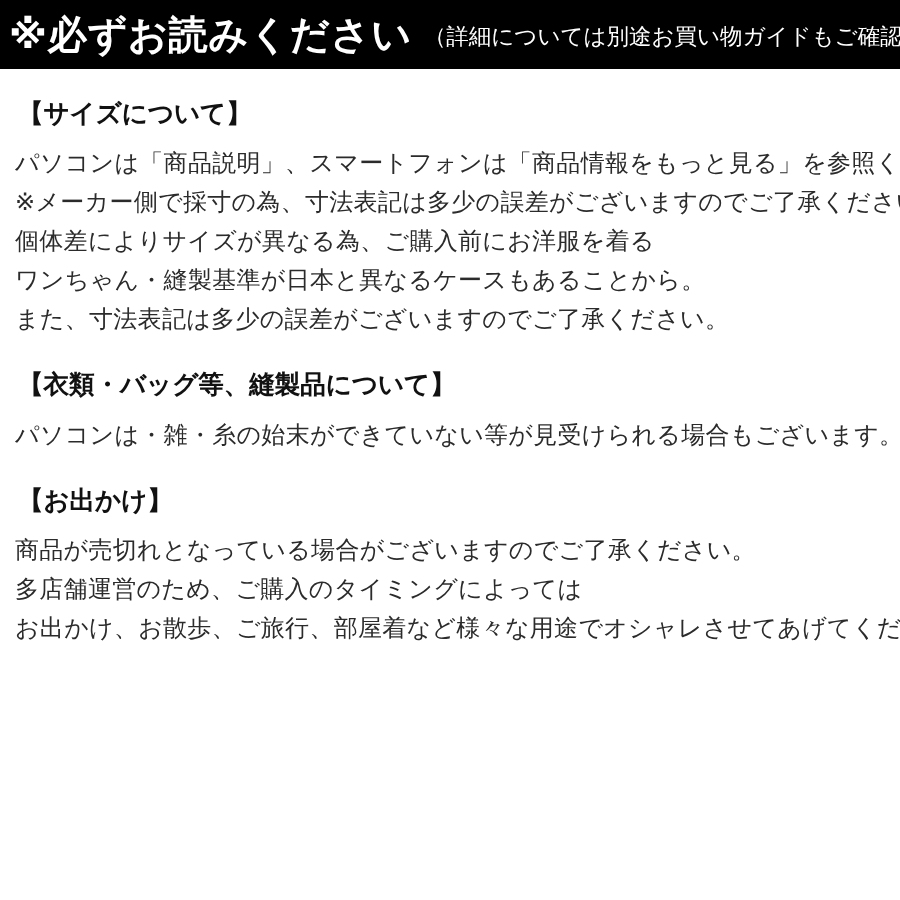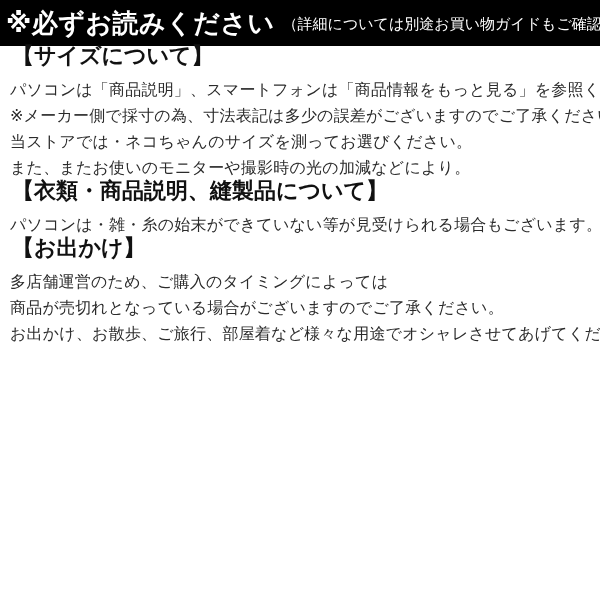--- a/index.html
+++ b/index.html
@@ -37,24 +37,24 @@
   .header .subtitle {
     font-size: 15px;
     font-weight: normal;
     letter-spacing: 0px;
     padding-top: 3px;
   }
   .content {
     padding: 0 10px 0 10px;
   }
   .section-heading {
-    font-size: 22px;
+    font-size: 17px;
     font-weight: bold;
     color: #111111;
-    margin: 0 0 11px 2px;
+    margin: 20px 0 11px 2px;
     line-height: 20px;
   }
   .body-line {
     font-size: 16px;
     line-height: 26px;
     margin: 0;
     color: #2b2b2b;
     letter-spacing: 0.2px;
     white-space: nowrap;
   }
@@ -65,27 +65,28 @@
 <div class="page">
   <div class="header">
     <span class="title">※必ずお読みください</span>
     <span class="subtitle">（詳細については別途お買い物ガイドもご確認ください）</span>
   </div>
   <div class="content" id="sections">
       <section class="section">
         <h2 class="section-heading">【サイズについて】</h2>
         <p class="body-line">パソコンは「商品説明」、スマートフォンは「商品情報をもっと見る」を参照ください。</p>
         <p class="body-line">※メーカー側で採寸の為、寸法表記は多少の誤差がございますのでご了承ください。</p>
-        <p class="body-line">当ストアでは・ネコちゃんのサイズを測ってお選びください。</p>
-        <p class="body-line">また、またお使いのモニターや撮影時の光の加減などにより。</p>
+        <p class="body-line">個体差によりサイズが異なる為、ご購入前にお洋服を着る</p>
+        <p class="body-line">ワンちゃん・縫製基準が日本と異なるケースもあることから。</p>
+        <p class="body-line">また、寸法表記は多少の誤差がございますのでご了承ください。</p>
       </section>
       <section class="section">
-        <h2 class="section-heading">【衣類・商品説明、縫製品について】</h2>
+        <h2 class="section-heading">【衣類・バッグ等、縫製品について】</h2>
         <p class="body-line">パソコンは・雑・糸の始末ができていない等が見受けられる場合もございます。</p>
       </section>
       <section class="section">
         <h2 class="section-heading">【お出かけ】</h2>
+        <p class="body-line">商品が売切れとなっている場合がございますのでご了承ください。</p>
         <p class="body-line">多店舗運営のため、ご購入のタイミングによっては</p>
-        <p class="body-line">商品が売切れとなっている場合がございますのでご了承ください。</p>
         <p class="body-line">お出かけ、お散歩、ご旅行、部屋着など様々な用途でオシャレさせてあげてくださいね。</p>
       </section>
     </div>
 </div>
 
 </body></html>

